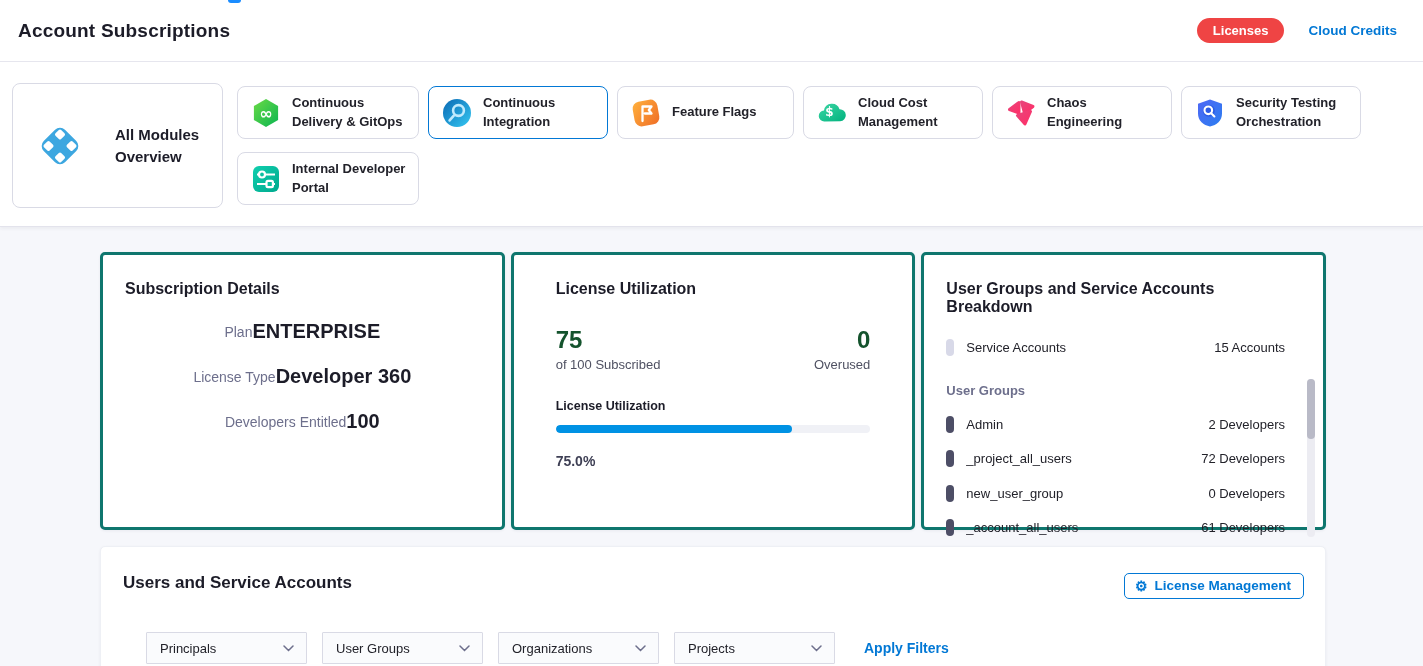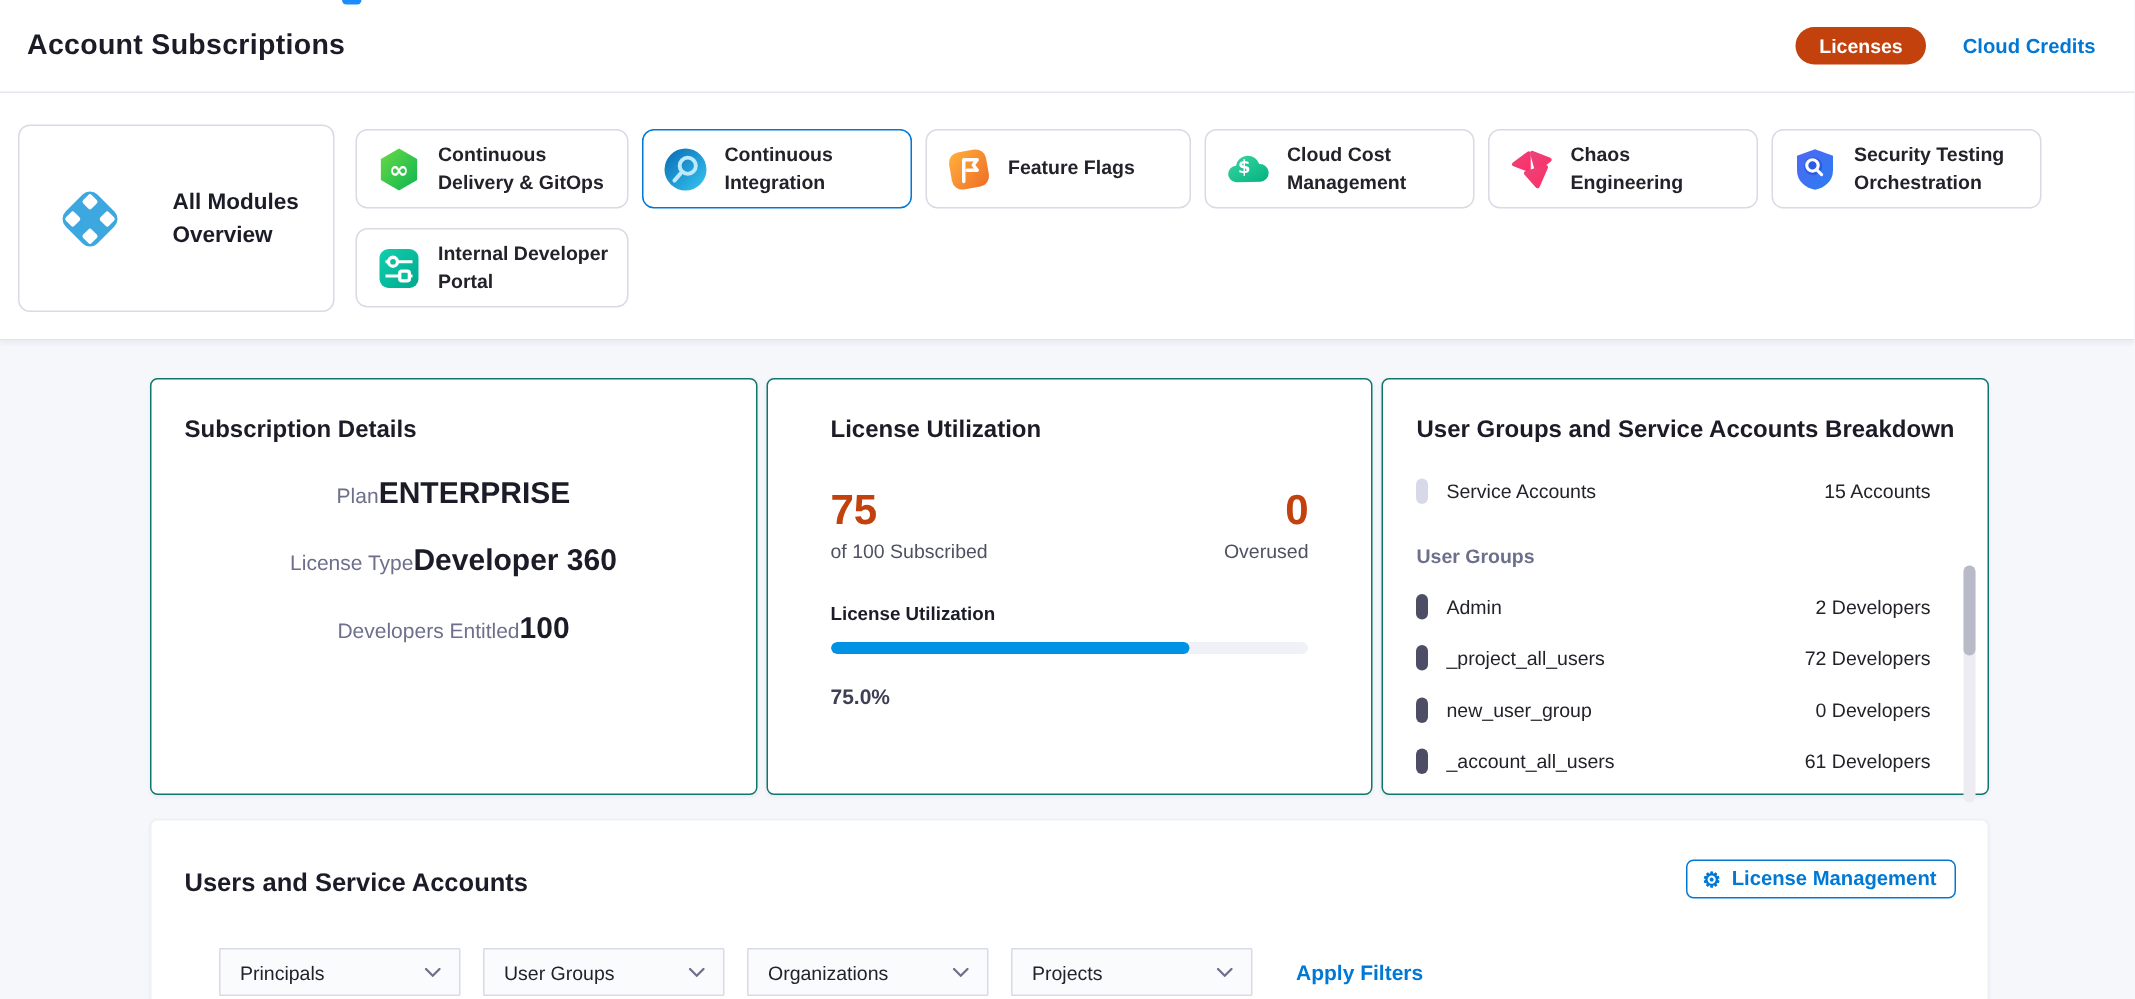--- a/index.html
+++ b/index.html
@@ -6,21 +6,21 @@
   html,body { width:1423px; height:666px; overflow:hidden; background:#f6f7fb;
               font-family:"Liberation Sans", sans-serif; color:#1c1c28; }
 
   
   .header { position:relative; height:62px; background:#fff; border-bottom:1px solid #e6e6ee;
             display:flex; align-items:center; padding:0 26px 0 18px; }
   .clipped-glyph { position:absolute; left:228px; top:-4px; width:13px; height:7px;
                    background:#1a8cff; border-radius:3px; }
   .page-title { font-size:19px; font-weight:700; letter-spacing:.2px; }
   .header-right { margin-left:auto; display:flex; align-items:center; gap:24px; }
-  .pill-tab { background:#c2410c; color:#fff; border:none; border-radius:14px;
+  .pill-tab { background:#ef4444; color:#fff; border:none; border-radius:14px;
               padding:5px 16px; font-size:13px; font-weight:700; cursor:pointer;
               font-family:inherit; }
   .link-tab { color:#0278d5; font-size:13.5px; font-weight:700; cursor:pointer; }
 
   
   .module-panel { background:#fff; padding:21px 12px 20px 12px; border-bottom:1px solid #e3e3ec;
                   box-shadow:0 2px 3px rgba(40,41,61,.05); display:flex; gap:14px; height:165px; }
   .overview-card { width:211px; height:125px; border:1px solid #d9dae5; border-radius:8px;
                    background:#fff; display:flex; align-items:center; gap:31px;
                    padding:0 14px 0 23px; cursor:pointer; }
@@ -31,34 +31,34 @@
                  background:#fff; display:flex; align-items:center; gap:10px;
                  padding:0 10px 0 12px; cursor:pointer; }
   .module-card.wide { width:182px; }
   .module-card.selected { border:1.5px solid #0278d5; }
   .module-label { font-size:13px; font-weight:700; line-height:1.4; color:#22222a; }
   .micon { width:32px; height:32px; flex:none; }
 
   
   .content { padding:25px 97px 0 100px; }
   .cards-row { display:flex; gap:6px; }
-  .card { background:#fff; border:1px solid #0f766e; border-radius:5px; width:405px; height:278px;
+  .card { background:#fff; border:3px solid #0f766e; border-radius:5px; width:405px; height:278px;
           box-shadow:0 1px 3px rgba(40,41,61,.06); }
   .card h3 { font-size:16px; font-weight:700; color:#1c1c28; }
 
   
   .sub-card { padding:25px 22px; }
   .kv-row { display:flex; justify-content:center; align-items:center; margin-top:22px; }
   .kv-label { font-size:14px; color:#6d6f8c; }
   .kv-value { font-size:20px; font-weight:700; color:#1c1c28; }
 
   
   .util-card { padding:25px 42px; }
   .util-stats { display:flex; justify-content:space-between; margin-top:29px; }
-  .stat-num { font-size:28px; font-weight:700; color:#c2410c; line-height:1.1; }
+  .stat-num { font-size:24px; font-weight:700; color:#14532d; line-height:1.1; }
   .stat-cap { font-size:13px; color:#4f5162; margin-top:4px; }
   .stat-right { text-align:right; }
   .bar-label { font-size:12.5px; font-weight:700; margin-top:27px; color:#1c1c28; }
   .progress-track { margin-top:12px; height:8px; border-radius:4px; background:#f0f1f6; overflow:hidden; }
   .progress-fill { height:100%; border-radius:4px; background:#0092e4; }
   .percent-label { margin-top:20px; font-size:14px; font-weight:700; color:#3e3f54; }
 
   
   .bd-card { padding:25px 22px; position:relative; }
   .bd-row { display:flex; align-items:center; gap:12px; margin-top:23px; padding-right:16px; }
@@ -70,21 +70,21 @@
   .bd-subhead { font-size:13px; font-weight:700; color:#6d6f8c; margin-top:27px; }
   .bd-row.group { margin-top:17.5px; }
   .bd-scrollbar { position:absolute; right:8px; top:124px; width:8px; height:158px;
                   background:#ececf2; border-radius:4px; }
   .bd-thumb { width:8px; height:60px; background:#b9bac7; border-radius:4px; cursor:pointer; }
 
   
   .users-card { margin-top:16px; background:#fff; border:1px solid #eef0f5; border-radius:5px;
                 box-shadow:0 1px 3px rgba(40,41,61,.06); width:1226px; height:220px;
                 padding:26px 21px 0 22px; }
-  .users-head { display:flex; justify-content:space-between; align-items:flex-end; }
+  .users-head { display:flex; justify-content:space-between; align-items:flex-start; }
   .users-title { font-size:17px; font-weight:700; }
   .lm-button { display:flex; align-items:center; gap:7px; border:1px solid #0278d5; background:#fff;
                color:#0278d5; border-radius:5px; padding:4px 12px 5px 10px; font-size:13.5px;
                font-weight:700; cursor:pointer; font-family:inherit; }
   .gear { font-size:14px; line-height:1; }
   .filters-row { display:flex; align-items:center; gap:15px; margin-top:33px; margin-left:23px; }
   .select { width:161px; height:32px; border:1px solid #d9dae5; border-radius:1px; background:#fafbfd;
             display:flex; align-items:center; justify-content:space-between; padding:0 12px 0 13px;
             font-size:13px; color:#22222a; cursor:pointer;gap:36px; }
   .apply-link { margin-left:14px; color:#0278d5; font-size:14px; font-weight:700; cursor:pointer; }

